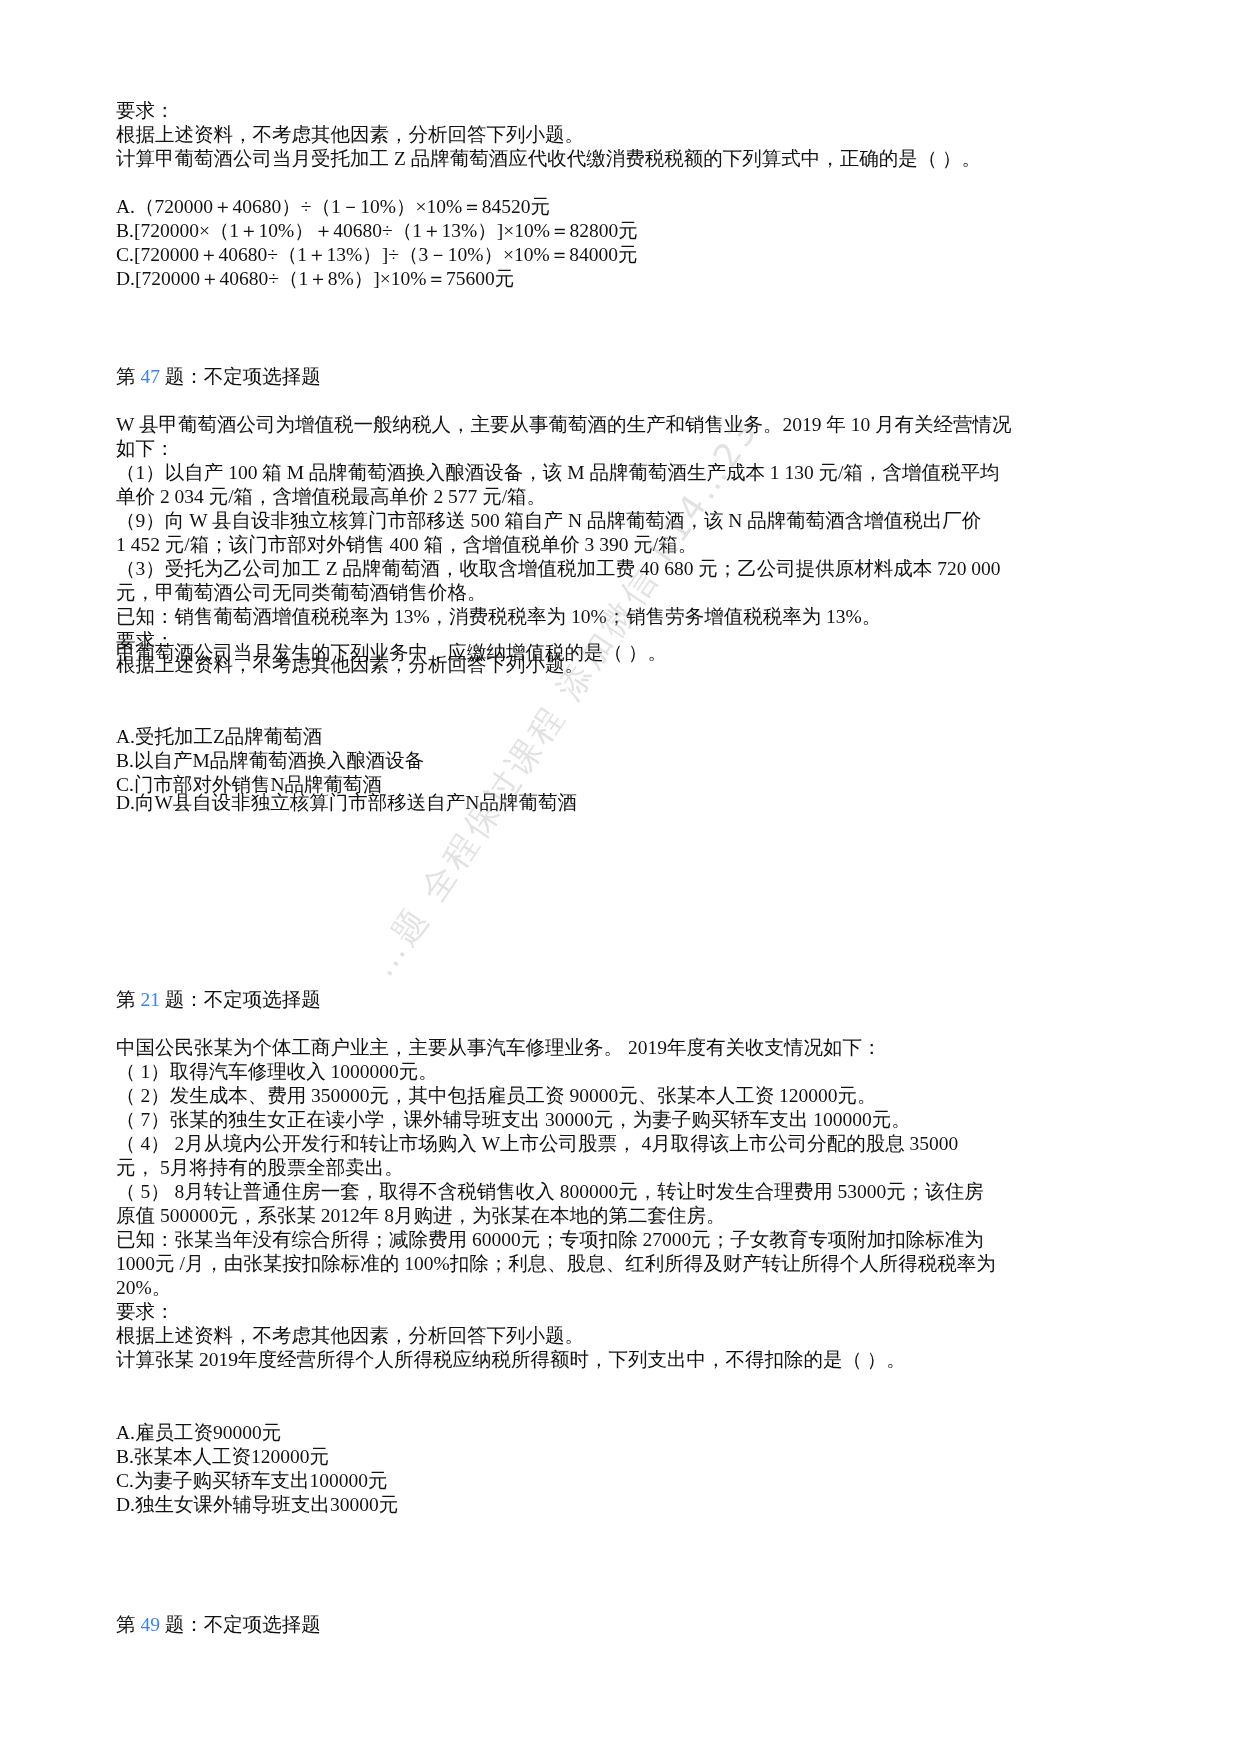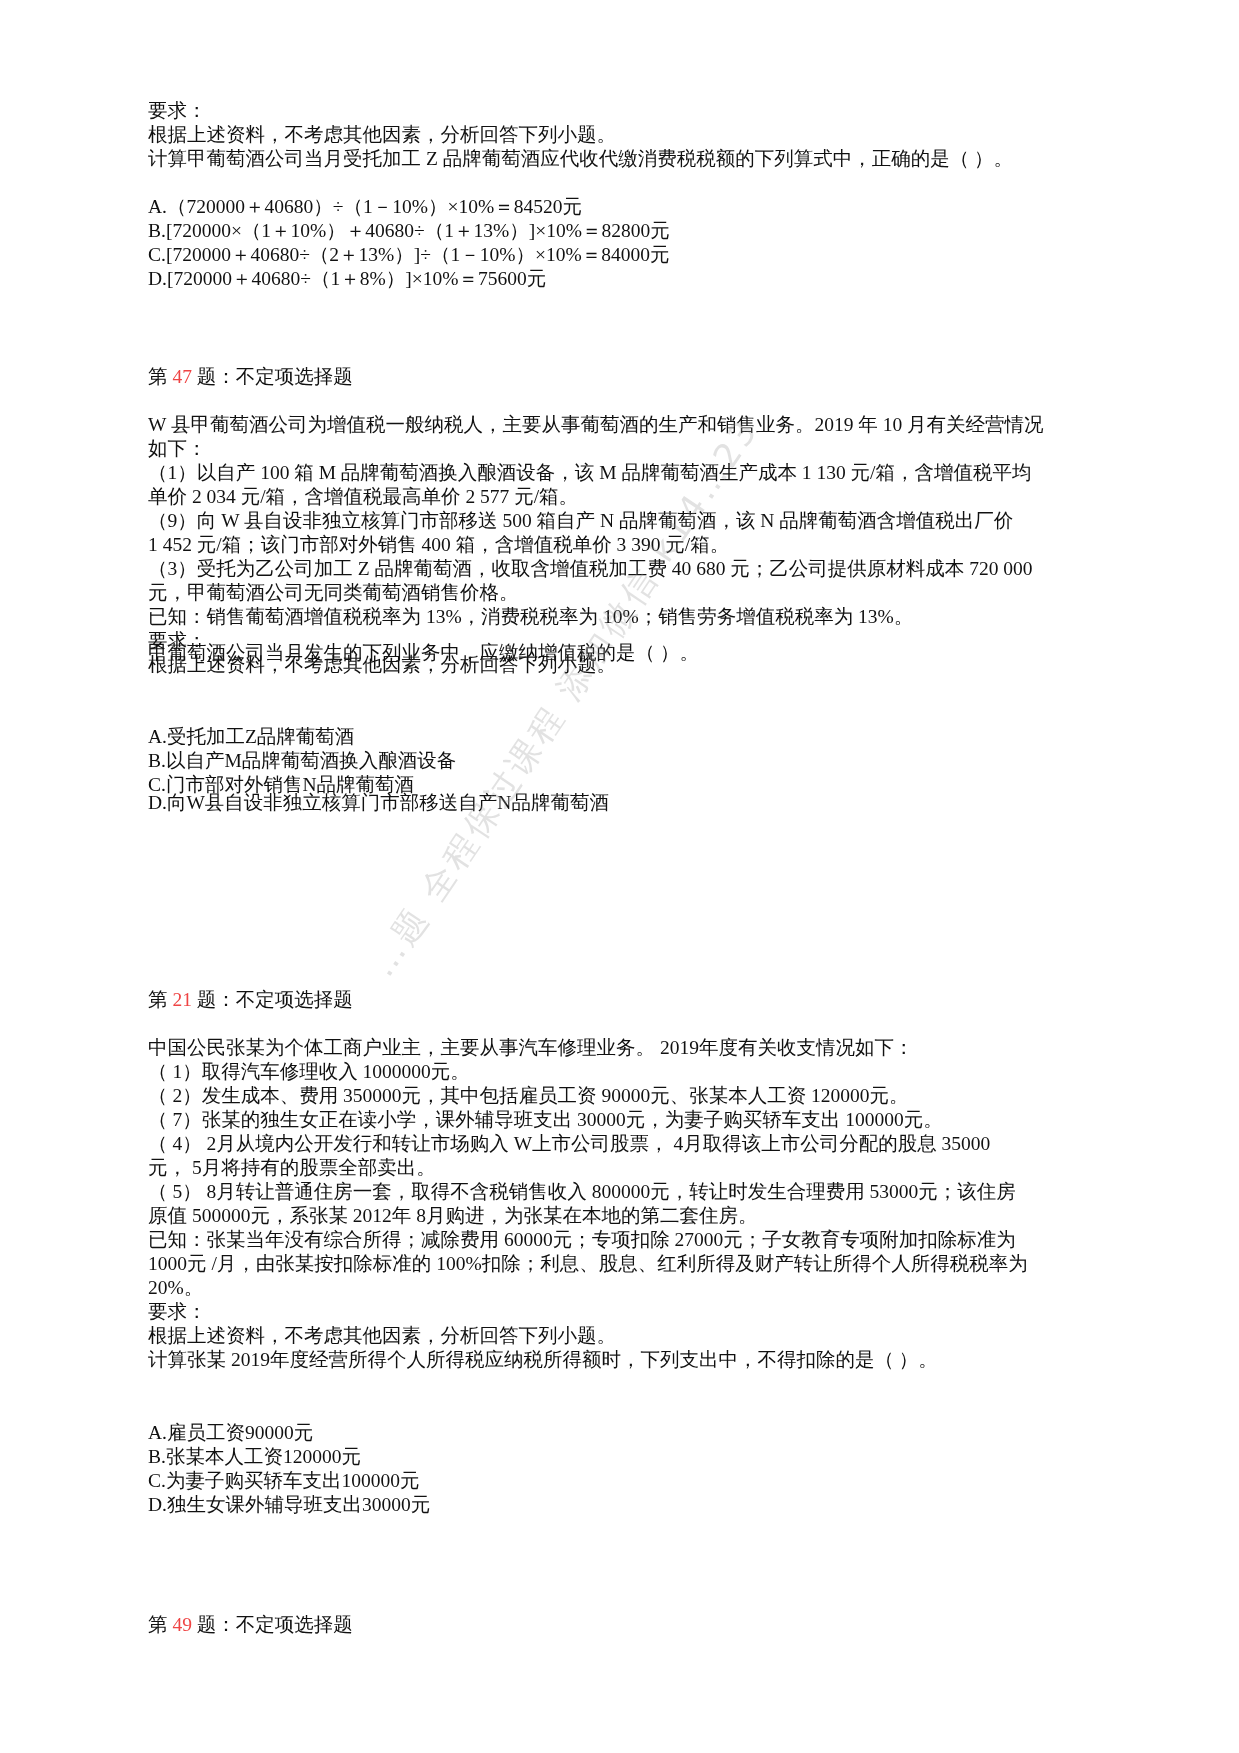--- a/index.html
+++ b/index.html
@@ -20,24 +20,23 @@
       left: 116px;
       top: 0;
       width: 1020px;
     }
     .line {
       position: absolute;
       left: 0;
       font-size: 19.5px;
       line-height: 24px;
       white-space: nowrap;
-      margin-left: 32px;
     }
     .qnum {
-      color: #ef4444;
+      color: #3b82f6;
     }
     .watermark {
       position: absolute;
       left: 360px;
       top: 960px;
       transform: rotate(-56deg);
       transform-origin: left top;
       font-size: 34px;
       color: rgba(150,150,150,0.28);
       letter-spacing: 4px;
@@ -50,21 +49,21 @@
 <body>
 
 <div class="page">
 
   <div class="line" style="top:99px">要求：</div>
   <div class="line" style="top:123px">根据上述资料，不考虑其他因素，分析回答下列小题。</div>
   <div class="line" style="top:147px">计算甲葡萄酒公司当月受托加工  Z 品牌葡萄酒应代收代缴消费税税额的下列算式中，正确的是（ ）。</div>
 
   <div class="line" style="top:195px">A.（720000＋40680）÷（1－10%）×10%＝84520元</div>
   <div class="line" style="top:219px">B.[720000×（1＋10%）＋40680÷（1＋13%）]×10%＝82800元</div>
-  <div class="line" style="top:243px">C.[720000＋40680÷（2＋13%）]÷（1－10%）×10%＝84000元</div>
+  <div class="line" style="top:243px">C.[720000＋40680÷（1＋13%）]÷（3－10%）×10%＝84000元</div>
   <div class="line" style="top:267px">D.[720000＋40680÷（1＋8%）]×10%＝75600元</div>
 
   <div class="line" style="top:365px">
     <span>第 </span><span class="qnum">47</span><span> 题：不定项选择题</span>
   </div>
 
   <div class="line" style="top:413px">W 县甲葡萄酒公司为增值税一般纳税人，主要从事葡萄酒的生产和销售业务。2019 年  10 月有关经营情况</div>
   <div class="line" style="top:437px">如下：</div>
   <div class="line" style="top:461px">（1）以自产  100 箱  M 品牌葡萄酒换入酿酒设备，该  M 品牌葡萄酒生产成本  1 130 元/箱，含增值税平均</div>
   <div class="line" style="top:485px">单价  2 034 元/箱，含增值税最高单价  2 577 元/箱。</div>

